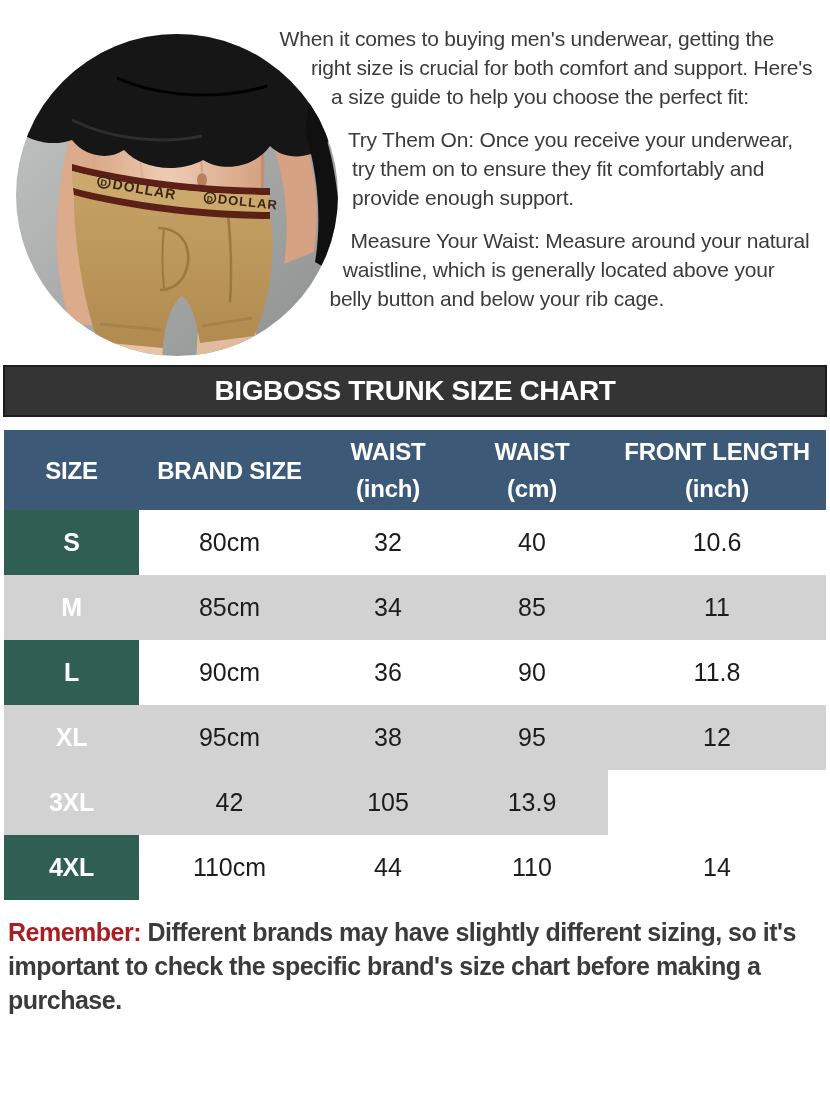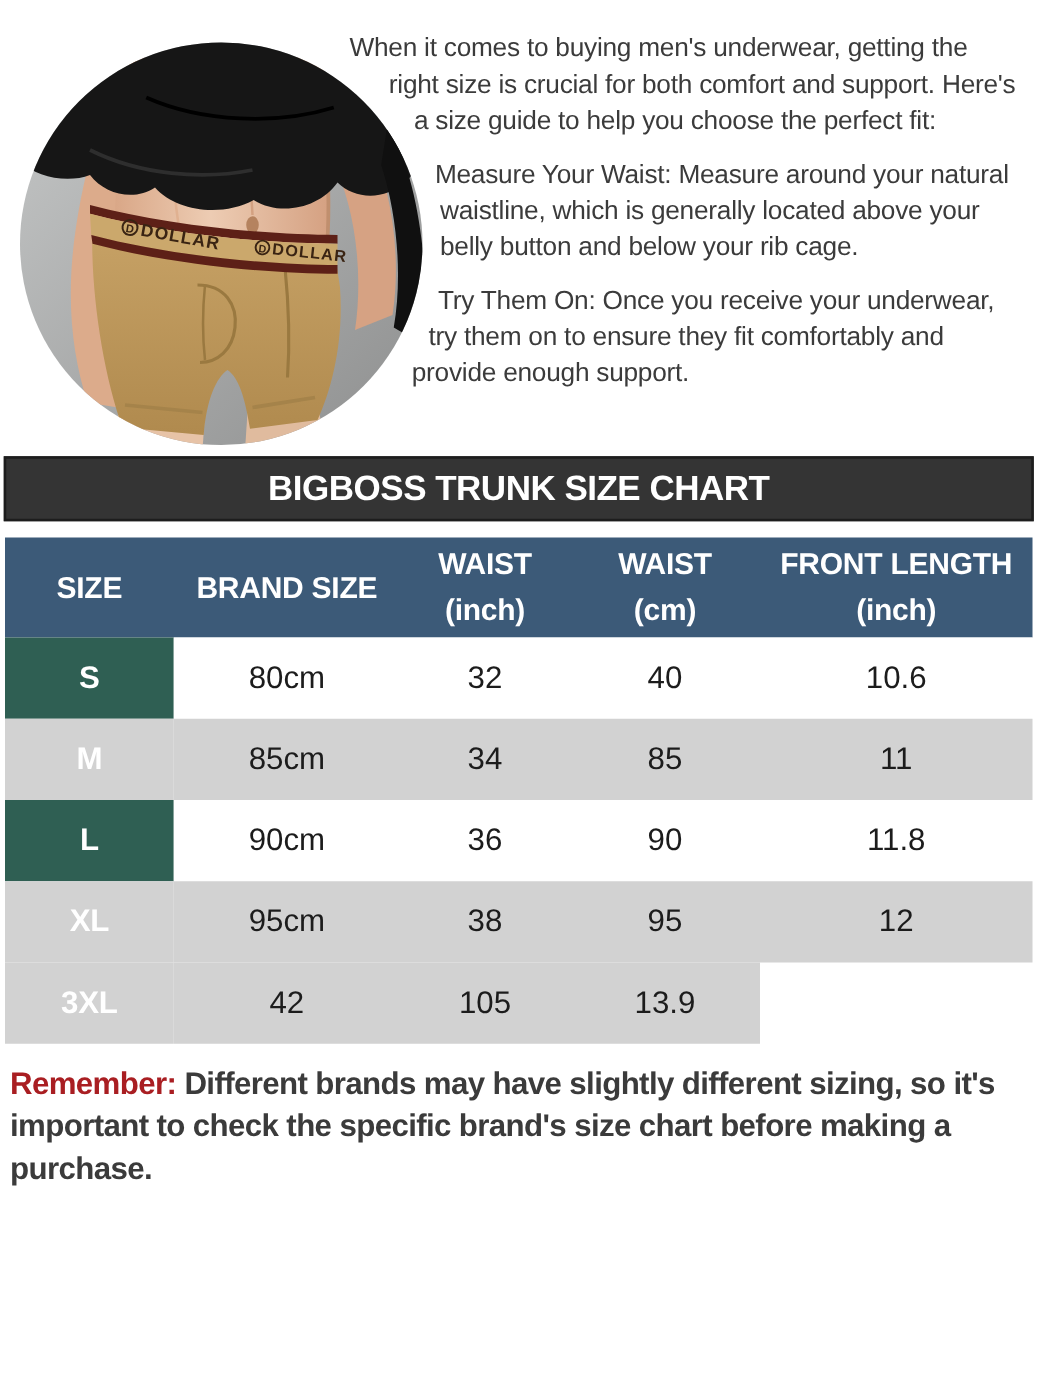--- a/index.html
+++ b/index.html
@@ -186,22 +186,22 @@
           <g transform="rotate(6 198 168)">
             <circle cx="198" cy="168" r="5.5" fill="none" stroke="#3a2413" stroke-width="1.5"></circle>
             <text x="198" y="172" font-size="8.5" font-weight="bold" fill="#3a2413" text-anchor="middle">D</text>
             <text x="206" y="172.5" font-size="13" font-weight="bold" letter-spacing="1" fill="#3a2413">DOLLAR</text>
           </g>
         </g>
       </svg>
     </div>
     <div class="intro">
       <p>When it comes to buying men's underwear, getting the right size is crucial for both comfort and support. Here's a size guide to help you choose the perfect fit:</p>
+      <p>Try Them On: Once you receive your underwear, try them on to ensure they fit comfortably and provide enough support.</p>
       <p>Measure Your Waist: Measure around your natural waistline, which is generally located above your belly button and below your rib cage.</p>
-      <p>Try Them On: Once you receive your underwear, try them on to ensure they fit comfortably and provide enough support.</p>
     </div>
   </div>
 
   <div class="banner">
     <div class="banner-title">BIGBOSS TRUNK SIZE CHART</div>
   </div>
 
   <div class="gap"></div>
 
   <div class="size-table">
@@ -253,17 +253,24 @@
       <div class="cell">38</div>
       <div class="cell">95</div>
       <div class="cell">12</div>
     </div>
     <div class="trow alt">
       <div class="cell size">3XL</div>
       <div class="cell">42</div>
       <div class="cell">105</div>
       <div class="cell">13.9</div>
     </div>
+    <div class="trow">
+      <div class="cell size">4XL</div>
+      <div class="cell">110cm</div>
+      <div class="cell">44</div>
+      <div class="cell">110</div>
+      <div class="cell">14</div>
+    </div>
   </div>
 
   <p class="note"><span class="remember">Remember:</span> <span>Different brands may have slightly different sizing, so it's</span><br><span>important to check the specific brand's size chart before making a purchase.</span></p>
 
 </div>
 
 </body></html>

